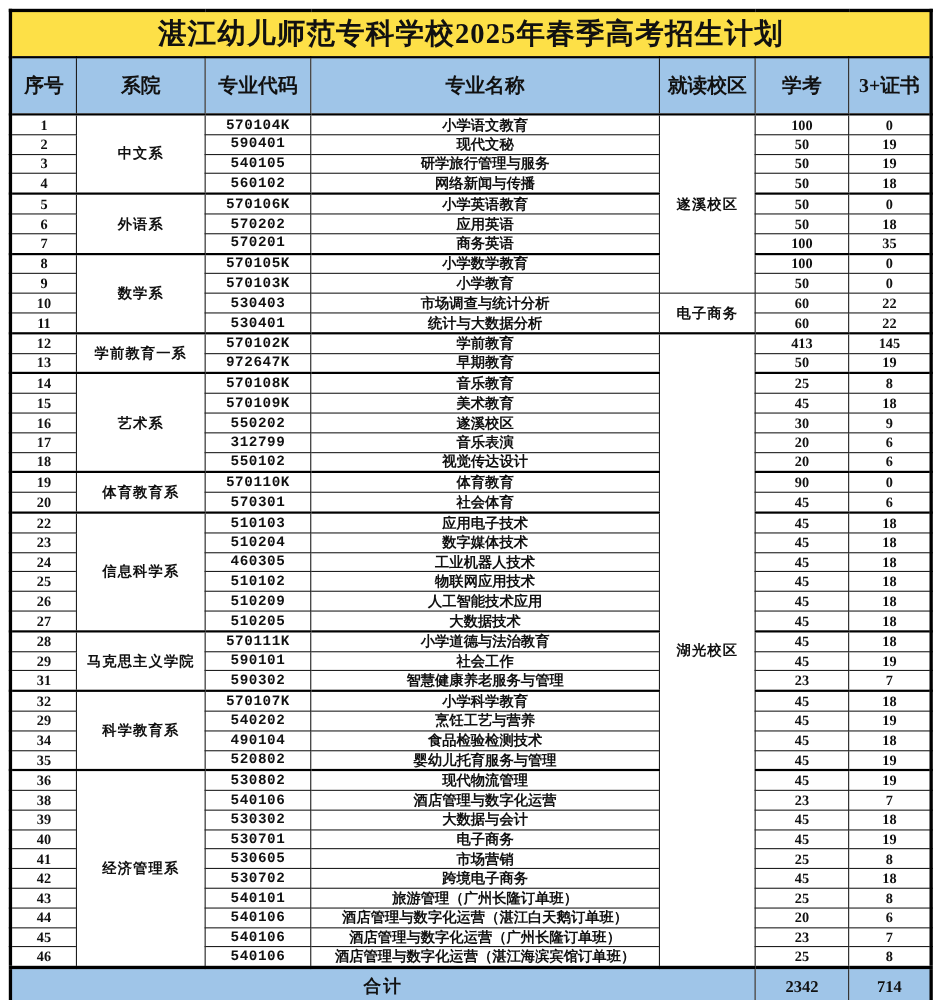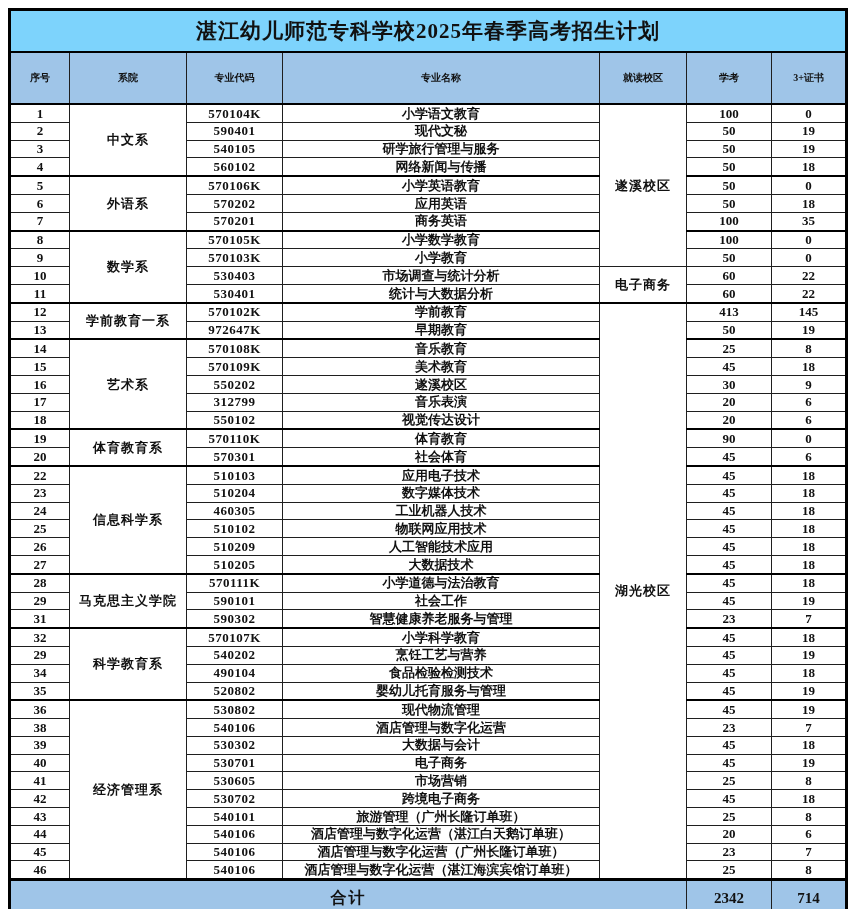--- a/index.html
+++ b/index.html
@@ -22,36 +22,36 @@
     vertical-align: middle;
     padding: 0;
     color: #111111;
     font-weight: bold;
     overflow: hidden;
     white-space: nowrap;
     background: #ffffff;
     line-height: 1.05;
   }
   tr.title-row td {
-    background: #7dd3fc;
+    background: #fde047;
     height: 40px;
-    font-size: 21px;
+    font-size: 26px;
     letter-spacing: 1px;
     border-bottom: 2px solid #000000;
   }
   tr.header-row td {
     background: #9fc5e8;
     height: 50px;
-    font-size: 10px;
+    font-size: 18px;
     border-bottom: 2px solid #000000;
   }
   tr.data-row td { height: 16.8px; font-size: 13px; }
   td.cell-no { font-size: 13px; }
   td.cell-department { font-size: 13px; letter-spacing: 1px; }
-  td.cell-code { font-size: 13px; letter-spacing: 0.5px; }
+  td.cell-code { font-size: 13px; letter-spacing: 0.5px; font-family: Liberation Mono, monospace; }
   td.cell-major { font-size: 13px; }
   td.cell-campus { font-size: 14px; letter-spacing: 1px; }
   tr.dept-start td { border-top: 2px solid #000000; }
   tr.total-row td {
     background: #9fc5e8;
     height: 35px;
     font-size: 16px;
     border-top: 3px solid #000000;
     letter-spacing: 2px;
   }

